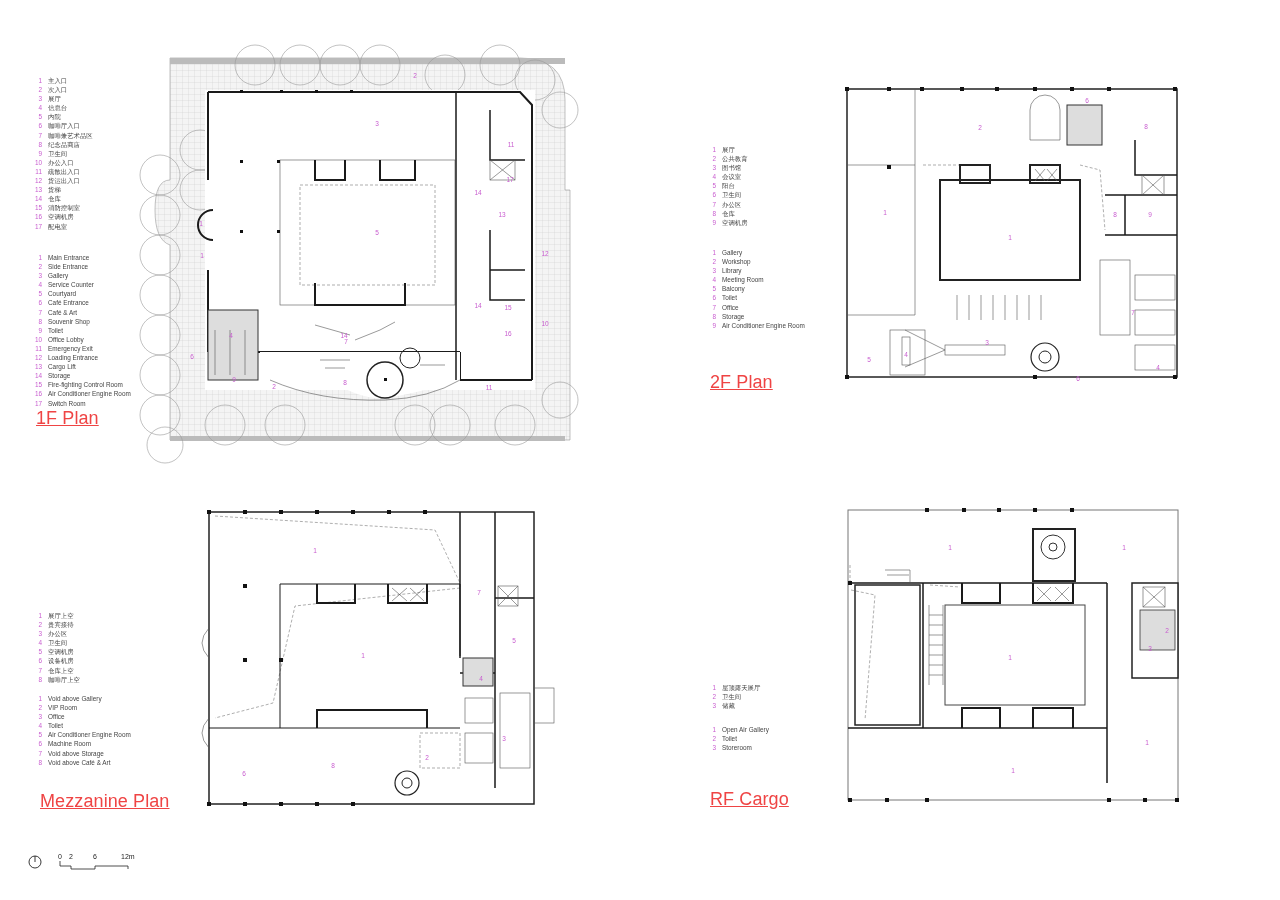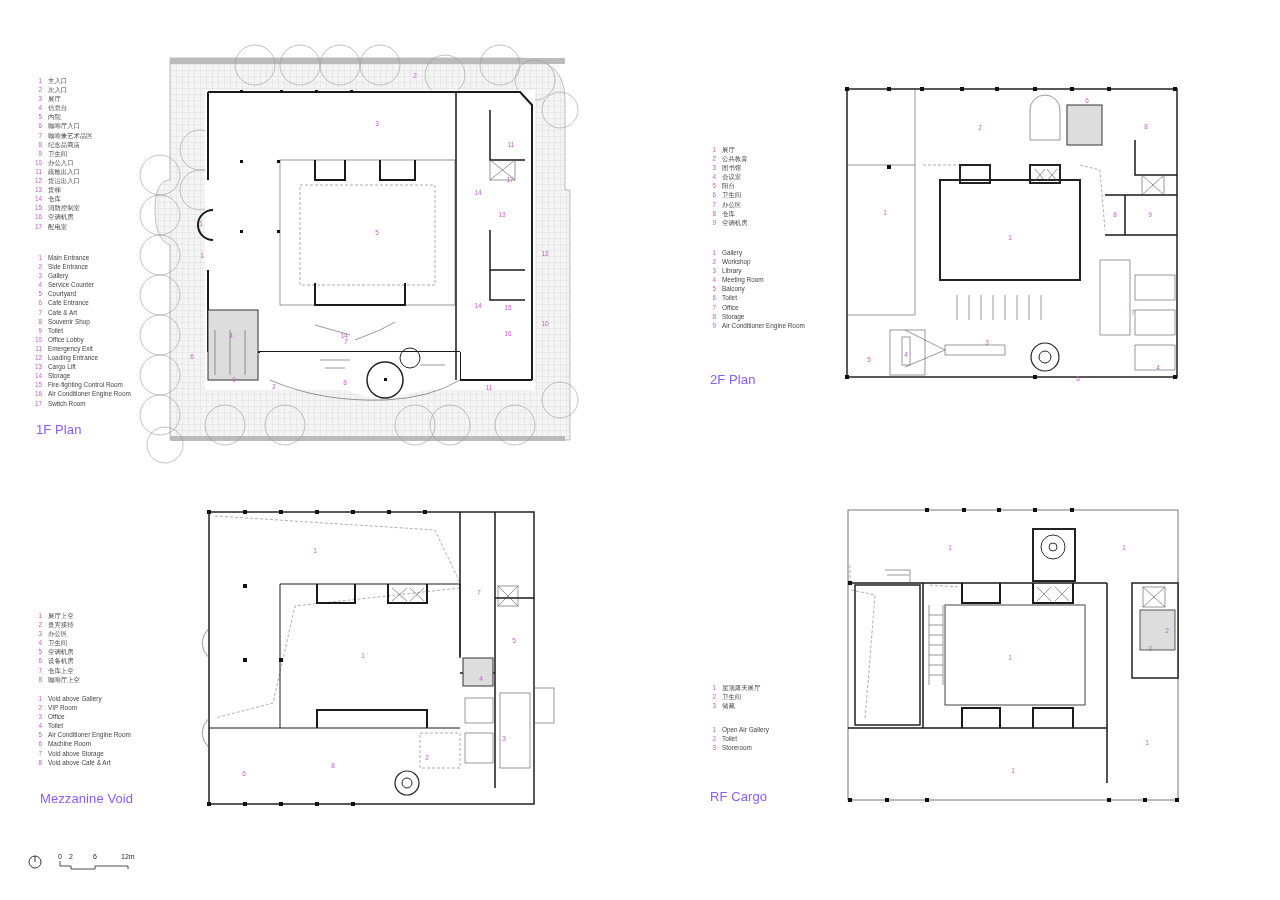--- a/index.html
+++ b/index.html
@@ -1,20 +1,20 @@
 <!DOCTYPE html>
 <html><head>
 <meta charset="utf-8">
 <style>
   html,body{margin:0;padding:0;background:#ffffff;}
   body{width:1280px;height:900px;position:relative;overflow:hidden;font-family:"Liberation Sans",sans-serif;color:#333;}
   .legend{position:absolute;font-size:6.4px;line-height:9.1px;color:#444;}
   .legend .row{display:flex;white-space:nowrap;}
   .legend .num{width:12px;text-align:right;padding-right:6px;color:#c85ccf;}
-  .title{position:absolute;font-size:13px;color:#8b5cf6;letter-spacing:0.1px;}
+  .title{position:absolute;font-size:18px;color:#ef4444;letter-spacing:0.1px;text-decoration:underline;}
   svg.plan{position:absolute;overflow:visible;}
   .wall{stroke:#1a1a1a;fill:none;}
   .thin{stroke:#555;fill:none;stroke-width:0.6;}
   .dash{stroke:#777;fill:none;stroke-width:0.6;stroke-dasharray:3 2;}
   .col{fill:#111;}
   .lbl{fill:#c85ccf;font-size:6.5px;font-family:"Liberation Sans",sans-serif;text-anchor:middle;}
   .tree{stroke:#999;fill:none;stroke-width:0.6;}
   .scale{position:absolute;left:28px;top:852px;}
   .scale text{font-size:7px;fill:#222;font-family:"Liberation Sans",sans-serif;}
 </style>
@@ -154,21 +154,21 @@
     </div>
     <div class="row">
       <span class="num">16</span>
       <span>Air Conditioner Engine Room</span>
     </div>
     <div class="row">
       <span class="num">17</span>
       <span>Switch Room</span>
     </div>
   </div>
-<div class="title" style="left:36px;top:422px;">1F Plan</div>
+<div class="title" style="left:36px;top:408px;">1F Plan</div>
 
 <div class="legend" style="left:704px;top:145px;">
     <div class="row">
       <span class="num">1</span>
       <span>展厅</span>
     </div>
     <div class="row">
       <span class="num">2</span>
       <span>公共教育</span>
     </div>
@@ -302,21 +302,21 @@
     </div>
     <div class="row">
       <span class="num">7</span>
       <span>Void above Storage</span>
     </div>
     <div class="row">
       <span class="num">8</span>
       <span>Void above Café &amp; Art</span>
     </div>
   </div>
-<div class="title" style="left:40px;top:791px;">Mezzanine Void</div>
+<div class="title" style="left:40px;top:791px;">Mezzanine Plan</div>
 
 <div class="legend" style="left:704px;top:683px;">
     <div class="row">
       <span class="num">1</span>
       <span>屋顶露天展厅</span>
     </div>
     <div class="row">
       <span class="num">2</span>
       <span>卫生间</span>
     </div>

